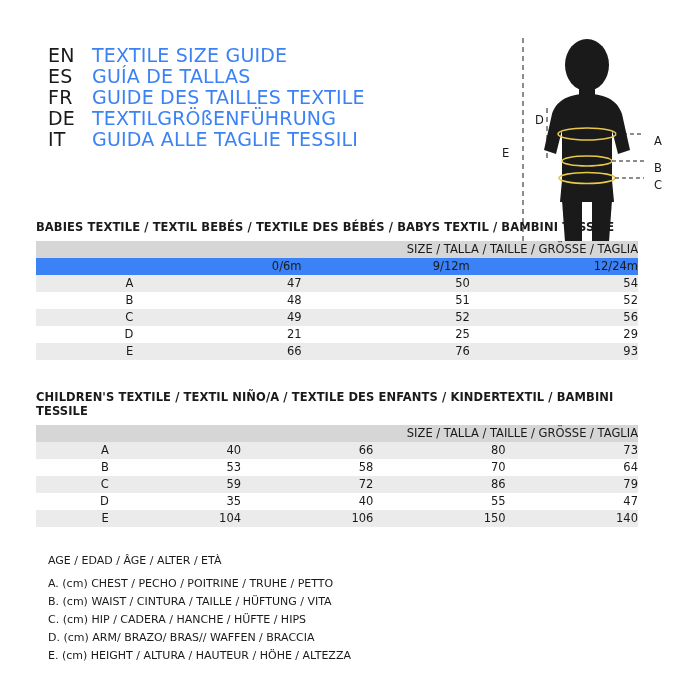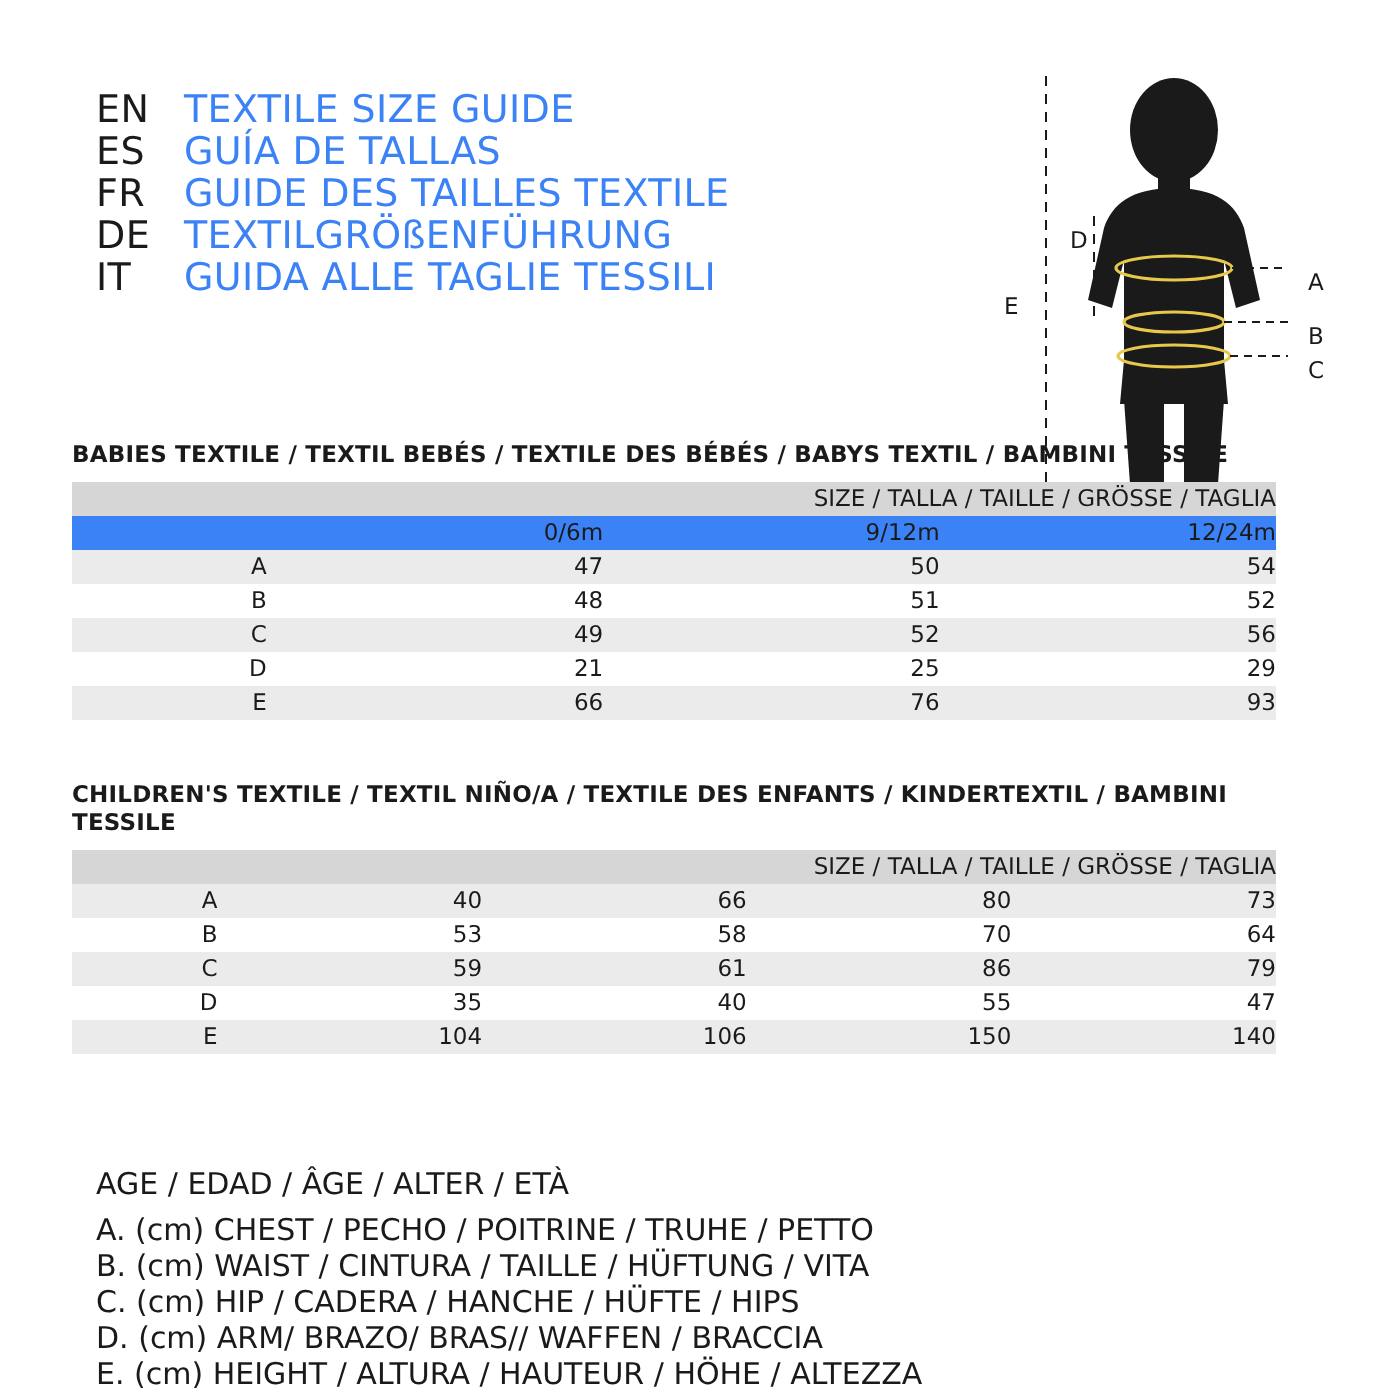--- a/index.html
+++ b/index.html
@@ -95,22 +95,21 @@
   .c-v { width: 80px; }
   .babies .c-v { width: 76px; }
   .children .c-v { width: 80px; }
   .pad { padding-left: 4px !important; }
 
   
   .legend {
     position: absolute;
     left: 48px;
     width: 600px;
-    font-size: 15px;
-    margin-top: 31px;
+    font-size: 11px;
   }
   .legend .lg-title {
     margin-bottom: 5px;
   }
   .legend .lg-item {
     height: 18px;
     line-height: 18px;
   }
 </style>
 </head>
@@ -254,21 +253,21 @@
       <tr class="row-plain">
         <td class="c-label">B</td>
         <td class="c-v">53</td>
         <td class="c-v">58</td>
         <td class="c-v">70</td>
         <td class="c-v">64</td>
       </tr>
       <tr class="row-alt">
         <td class="c-label">C</td>
         <td class="c-v">59</td>
-        <td class="c-v">61</td>
+        <td class="c-v">72</td>
         <td class="c-v">86</td>
         <td class="c-v">79</td>
       </tr>
       <tr class="row-plain">
         <td class="c-label">D</td>
         <td class="c-v">35</td>
         <td class="c-v">40</td>
         <td class="c-v">55</td>
         <td class="c-v">47</td>
       </tr>

